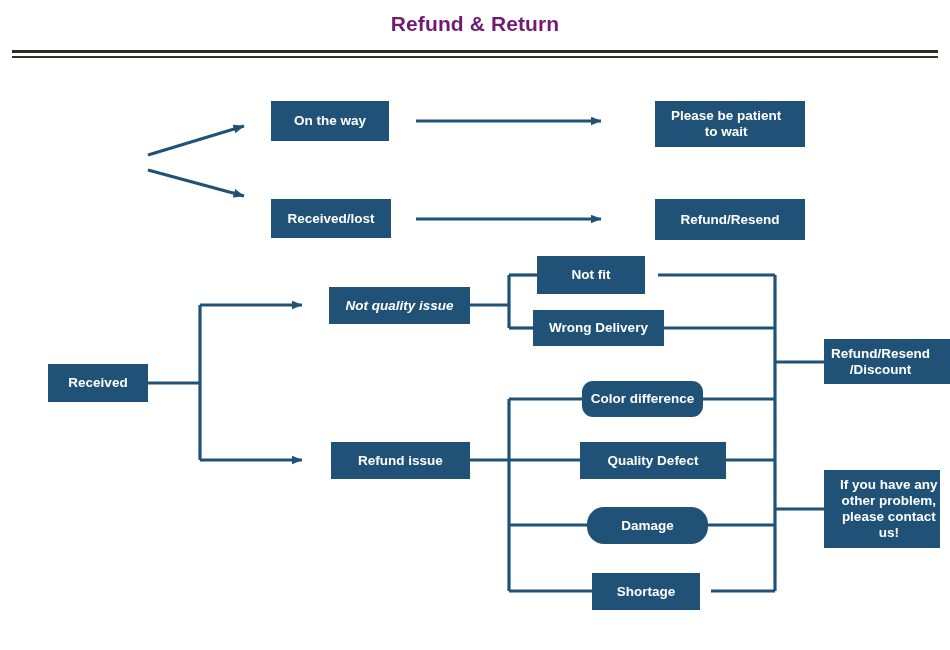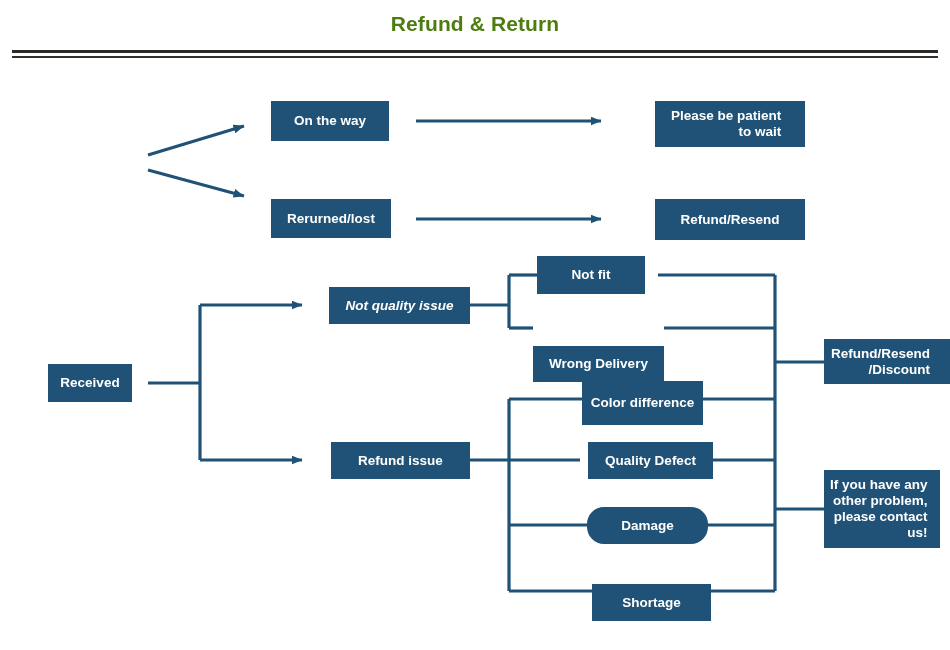--- a/index.html
+++ b/index.html
@@ -21,21 +21,21 @@
   }
   
   .title {
     position: absolute;
     left: 0;
     top: 12px;
     width: 950px;
     text-align: center;
     font-size: 21px;
     font-weight: bold;
-    color: #4d7c0f;
+    color: #701a75;
     letter-spacing: 0.1px;
   }
   .rule-thick {
     position: absolute;
     left: 12px;
     top: 50px;
     width: 926px;
     height: 3px;
     background: #2e2a28;
   }
@@ -64,21 +64,21 @@
     font-weight: bold;
     font-size: 13.5px;
     line-height: 1.18;
     box-sizing: border-box;
     display: flex;
     align-items: center;
     overflow: hidden;
     white-space: pre-line;
   }
   .node.center  { justify-content: center; text-align: center; }
-  .node.leftal  { justify-content: flex-start; text-align: right; }
+  .node.leftal  { justify-content: flex-start; text-align: center; }
 </style>
 </head>
 <body>
 
 <div id="canvas">
 
   <div class="title">Refund &amp; Return</div>
   <div class="rule-thick"></div>
   <div class="rule-thin"></div>
 
@@ -124,46 +124,46 @@
       <path d="M711,591 L775,591"></path>
 
       <path d="M775,362 L824,362"></path>
       <path d="M775,509 L824,509"></path>
     </g>
   </svg>
 
 
   <div class="node center" style="left:271px; top:101px; width:118px; height:40px;">On the way</div>
 
-  <div class="node center" style="left:271px; top:199px; width:120px; height:39px;">Rerurned/lost</div>
+  <div class="node center" style="left:271px; top:199px; width:120px; height:39px;">Received/lost</div>
 
   <div class="node leftal" style="left:655px; top:101px; width:150px; height:46px; padding-left:16px;">Please be patient
 to wait</div>
 
   <div class="node center" style="left:655px; top:199px; width:150px; height:41px;">Refund/Resend</div>
 
-  <div class="node center" style="left:48px; top:364px; width:84px; height:38px;">Received</div>
+  <div class="node center" style="left:48px; top:364px; width:100px; height:38px;">Received</div>
 
   <div class="node center" style="left:329px; top:287px; width:141px; height:37px;font-style:italic;">Not quality issue</div>
 
   <div class="node center" style="left:331px; top:442px; width:139px; height:37px;">Refund issue</div>
 
   <div class="node center" style="left:537px; top:256px; width:108px; height:38px;">Not fit</div>
 
-  <div class="node center" style="left:533px; top:310px; width:131px; height:36px;margin-top:36px;">Wrong Delivery</div>
+  <div class="node center" style="left:533px; top:310px; width:131px; height:36px;">Wrong Delivery</div>
 
-  <div class="node center" style="left:582px; top:381px; width:121px; height:44px;">Color difference</div>
+  <div class="node center" style="left:582px; top:381px; width:121px; height:36px;border-radius:11px;">Color difference</div>
 
-  <div class="node center" style="left:580px; top:442px; width:125px; height:37px;margin-left:8px;">Quality Defect</div>
+  <div class="node center" style="left:580px; top:442px; width:146px; height:37px;">Quality Defect</div>
 
   <div class="node center" style="left:587px; top:507px; width:121px; height:37px;border-radius:17px;">Damage</div>
 
-  <div class="node center" style="left:592px; top:573px; width:119px; height:37px;margin-top:11px;">Shortage</div>
+  <div class="node center" style="left:592px; top:573px; width:108px; height:37px;">Shortage</div>
 
   <div class="node leftal" style="left:824px; top:339px; width:126px; height:45px; padding-left:7px;">Refund/Resend
 /Discount</div>
 
-  <div class="node leftal" style="left:824px; top:470px; width:116px; height:78px; padding-left:6px;">If you have any
+  <div class="node leftal" style="left:824px; top:470px; width:116px; height:78px; padding-left:16px;">If you have any
  other problem,
 please contact
 us!</div>
 
 </div>
 
 </body></html>

